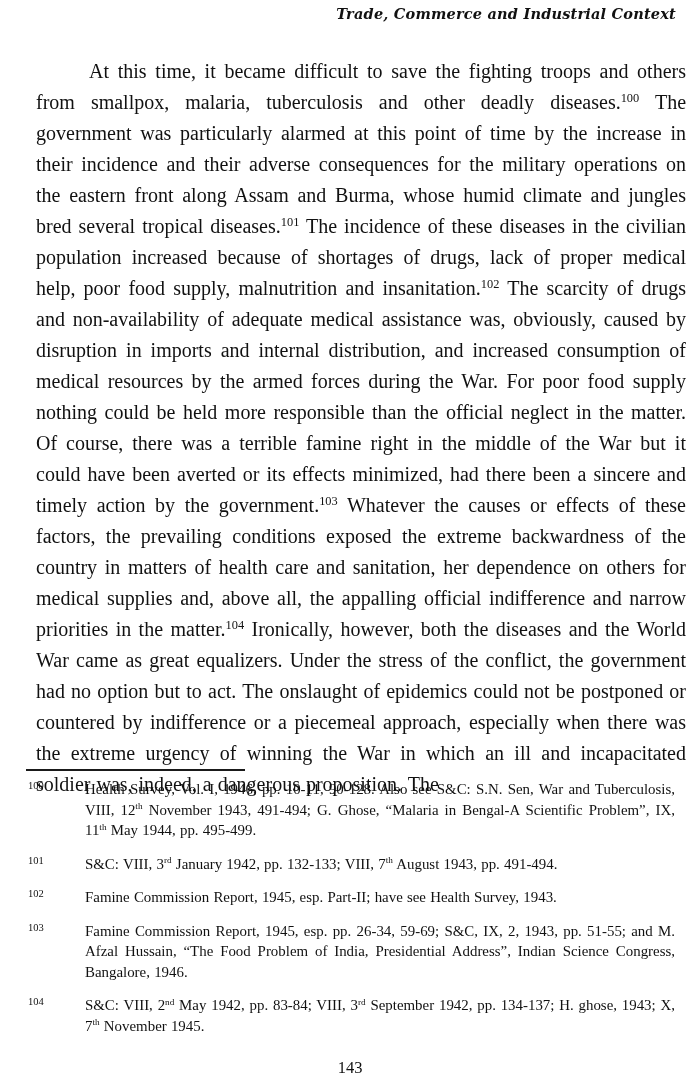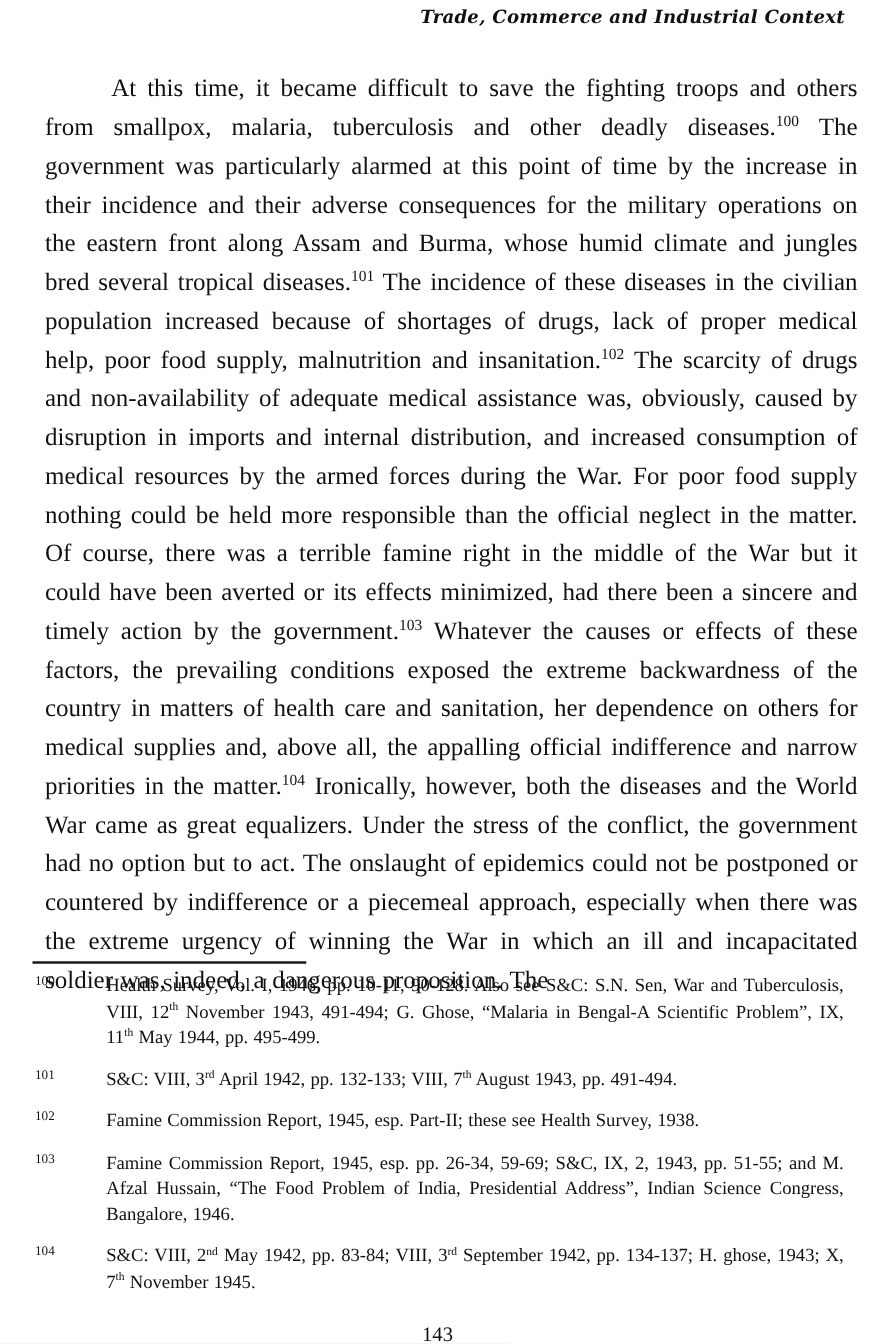--- a/index.html
+++ b/index.html
@@ -93,26 +93,26 @@
   <div class="fn-rule"></div>
 
   <div class="footnotes">
   <div class="fn-row">
     <span class="fn-num">100</span>
     <div class="fn-text"><span class="italic">Health Survey</span><span>, Vol. I, 1946, pp. 10-11, 90-128. Also see S&amp;C: S.N. Sen, War and Tuberculosis, VIII, 12</span><sup>th</sup><span> November 1943, 491-494; G. Ghose, “Malaria in Bengal-A Scientific Problem”, IX, 11</span><sup>th</sup><span> May 1944, pp. 495-499.</span></div>
   </div>
 
   <div class="fn-row">
     <span class="fn-num">101</span>
-    <div class="fn-text"><span>S&amp;C: VIII, 3</span><sup>rd</sup><span> April 1942, pp. 132-133; VIII, 7</span><sup>th</sup><span> August 1943, pp. 491-494.</span></div>
+    <div class="fn-text"><span>S&amp;C: VIII, 3</span><sup>rd</sup><span> January 1942, pp. 132-133; VIII, 7</span><sup>th</sup><span> August 1943, pp. 491-494.</span></div>
   </div>
 
   <div class="fn-row">
     <span class="fn-num">102</span>
-    <div class="fn-text"><span class="italic">Famine Commission Report</span><span>, 1945, esp. Part-II; these see </span><span class="italic">Health Survey</span><span>, 1938.</span></div>
+    <div class="fn-text"><span class="italic">Famine Commission Report</span><span>, 1945, esp. Part-II; have see </span><span class="italic">Health Survey</span><span>, 1943.</span></div>
   </div>
 
   <div class="fn-row">
     <span class="fn-num">103</span>
     <div class="fn-text"><span class="italic">Famine Commission Report</span><span>, 1945, esp. pp. 26-34, 59-69; S&amp;C, IX, 2, 1943, pp. 51-55; and M. Afzal Hussain, “The Food Problem of India, Presidential Address”, </span><span class="italic">Indian Science Congress</span><span>, Bangalore, 1946.</span></div>
   </div>
 
   <div class="fn-row">
     <span class="fn-num">104</span>
     <div class="fn-text"><span>S&amp;C: VIII, 2</span><sup>nd</sup><span> May 1942, pp. 83-84; VIII, 3</span><sup>rd</sup><span> September 1942, pp. 134-137; H. ghose, 1943; X, 7</span><sup>th</sup><span> November 1945.</span></div>

